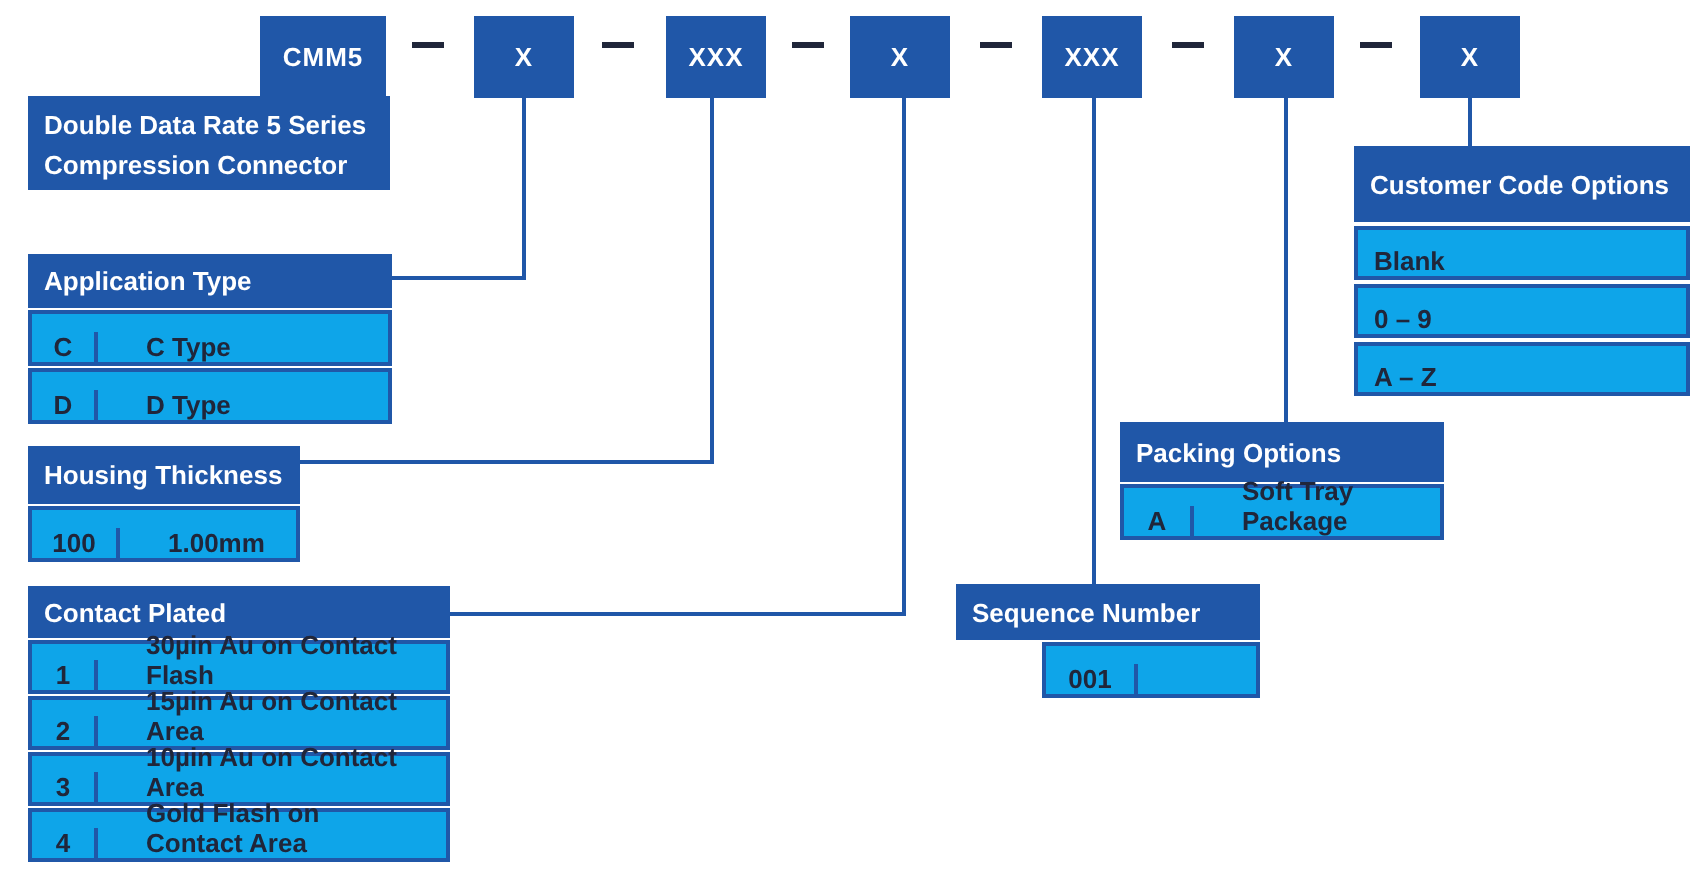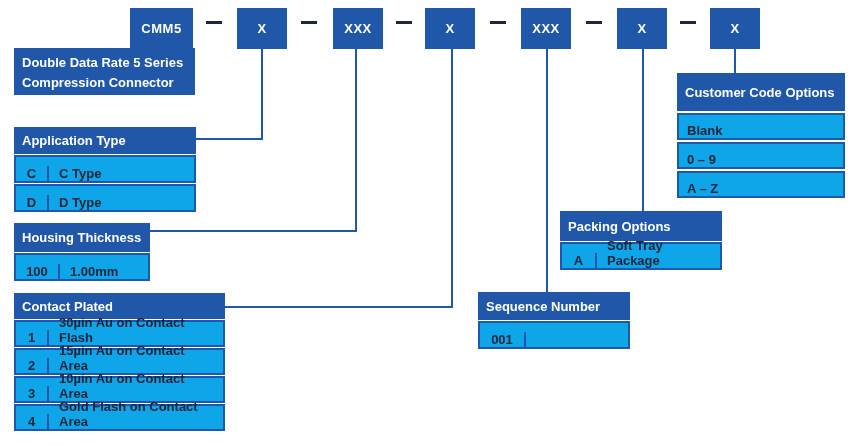--- a/index.html
+++ b/index.html
@@ -32,41 +32,41 @@
     display:flex;align-items:center;padding:0 8px;box-sizing:border-box;
   }
   .row{
     display:flex;align-items:flex-end;border:2px solid var(--blue);background:#0ea5e9;
     box-sizing:border-box;margin-top:1px;font-size:13px;font-weight:600;color:var(--dark);
   }
   .code{
     display:flex;align-items:center;justify-content:center;
     border-right:2px solid var(--blue);box-sizing:border-box;flex:none;
   }
-  .desc{display:flex;align-items:center;padding:0 10px;flex:1;min-width:0;}
+  .desc{display:flex;align-items:center;padding:0 24px;flex:1;min-width:0;}
   .desc-only{display:flex;align-items:center;padding:0 8px;flex:1;}
 
   .t-app{left:14px;top:127px;width:182px;}
   .t-app .hdr{height:27px;}
   .t-app .row{height:28px;}
   .t-app .code{width:33px;}
 
   .t-housing{left:14px;top:223px;width:136px;}
   .t-housing .hdr{height:29px;}
   .t-housing .row{height:28px;}
   .t-housing .code{width:44px;}
 
   .t-contact{left:14px;top:293px;width:211px;}
   .t-contact .hdr{height:26px;}
   .t-contact .row{height:27px;}
   .t-contact .code{width:33px;}
 
   .t-seq{left:478px;top:292px;width:152px;}
   .t-seq .hdr{height:28px;}
-  .t-seq .row{height:28px;}
+  .t-seq .row{height:28px;margin-left:43px;}
   .t-seq .code{width:46px;}
 
   .t-pack{left:560px;top:211px;width:162px;}
   .t-pack .hdr{height:30px;}
   .t-pack .row{height:28px;}
   .t-pack .code{width:35px;}
 
   .t-cust{left:677px;top:73px;width:168px;}
   .t-cust .hdr{height:38px;}
   .t-cust .row{height:27px;margin-top:2px;}

